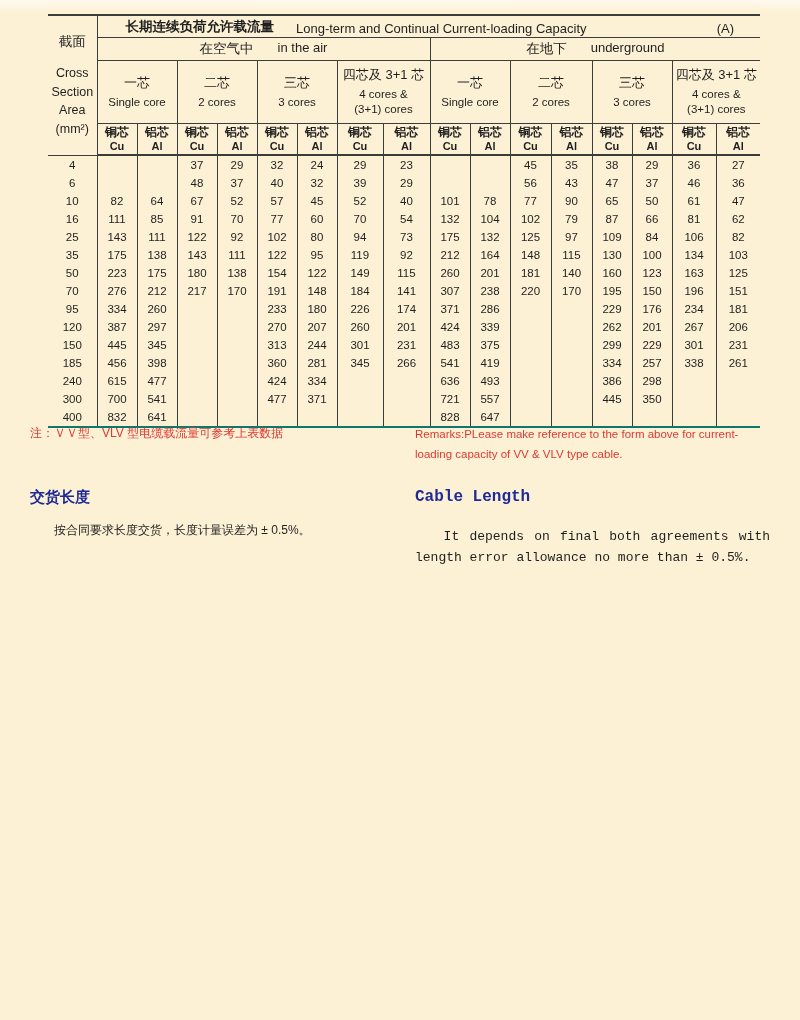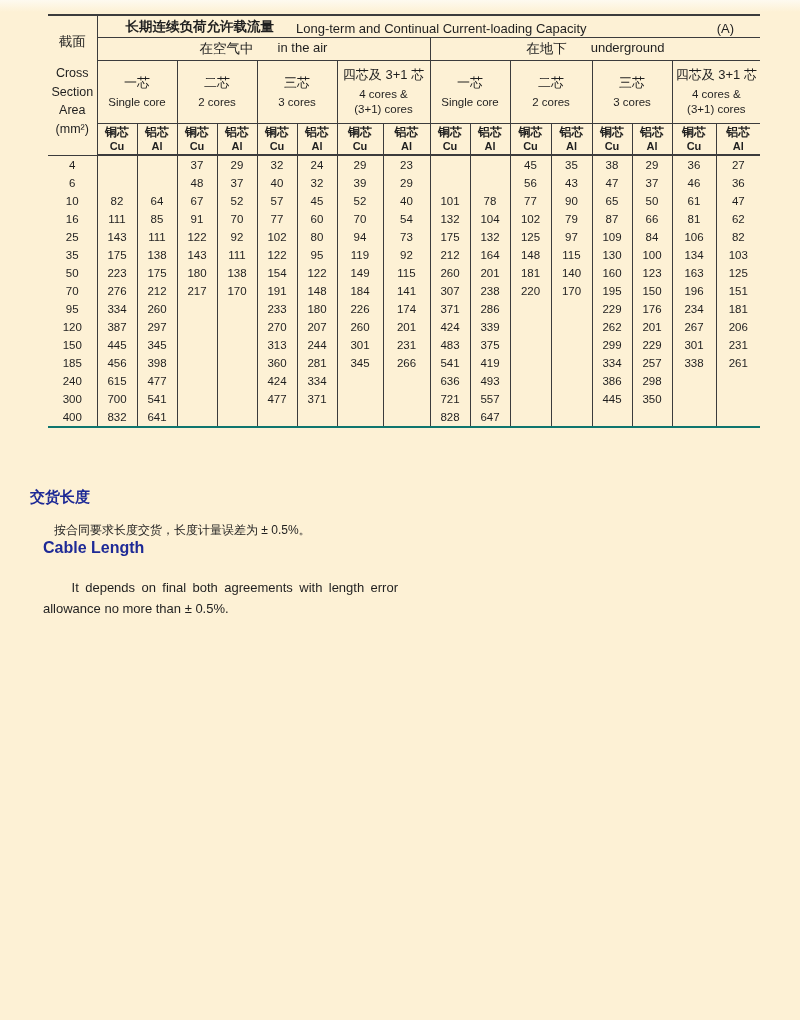--- a/index.html
+++ b/index.html
@@ -47,23 +47,23 @@
   .cond-row span { display:block; }
   .d-zh { font-size:12px; }
   .d-en { font-size:11px; }
 
   
   .notes-row { position:absolute; left:30px; top:424px; width:740px; display:flex; }
   .note-zh { width:372px; color:#de3a32; font-size:12px; line-height:1.5; }
   .note-en { width:355px; margin-left:13px; color:#de3a32; font-size:11.5px; line-height:1.75; }
 
   
-  .info-row { position:absolute; left:30px; top:488px; width:740px; display:flex;flex-direction:column; }
+  .info-row { position:absolute; left:30px; top:488px; width:740px; display:flex; }
   .info-col { width:372px; }
-  .info-col.right { width:355px; margin-left:13px; }
+  .info-col.right { width:355px; margin-left:13px;font-family:Liberation Mono, monospace; }
   .h-zh { margin:0; color:#1e2a96; font-size:15px; font-weight:bold; }
   .p-zh { margin:15px 0 0; font-size:12px; text-indent:2em; }
   .h-en { margin:0; color:#1e2a96; font-size:16px; font-weight:bold; }
   .p-en { margin:20px 0 0; font-size:13px; line-height:1.62; text-align:justify; text-indent:2.2em; }
 </style>
 </head>
 <body>
 
 <div>
 
@@ -504,20 +504,22 @@
           <td></td>
           <td></td>
           <td></td>
           <td></td>
           <td class="no-r"></td>
         </tr>
       </tbody>
   </table>
 
   <div class="notes-row">
+    <div class="note-zh">注：ＶＶ型、VLV 型电缆载流量可参考上表数据</div>
+    <div class="note-en">Remarks:PLease make reference to the form above for current-loading capacity of VV &amp; VLV type cable.</div>
   </div>
 
   <div class="info-row">
     <div class="info-col">
       <h3 class="h-zh">交货长度</h3>
       <p class="p-zh">按合同要求长度交货，长度计量误差为 ± 0.5%。</p>
     </div>
     <div class="info-col right">
       <h3 class="h-en">Cable Length</h3>
       <p class="p-en">It depends on final both agreements with length error allowance no more than ± 0.5%.</p>

